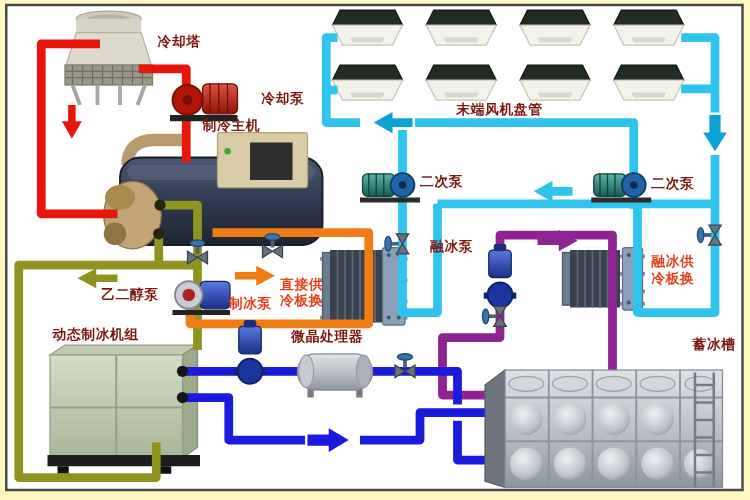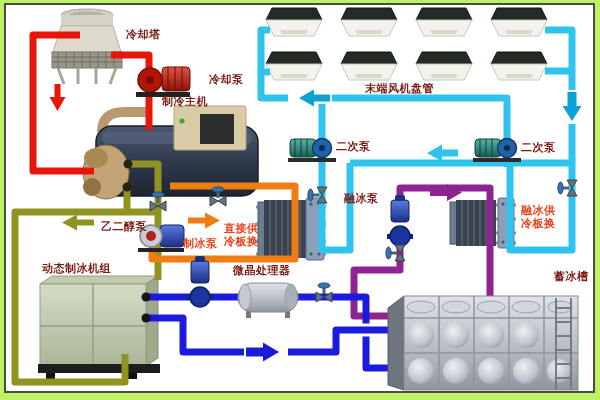--- a/index.html
+++ b/index.html
@@ -1,16 +1,16 @@
 <!DOCTYPE html>
 <html><head>
 <meta charset="utf-8">
 <style>
   html,body{margin:0;padding:0;background:#fff;}
-  #stage{position:relative;width:600px;height:400px;background:#bef264;overflow:hidden;
+  #stage{position:relative;width:600px;height:400px;background:#fef9c3;overflow:hidden;
          font-family:"Liberation Sans","DejaVu Sans",sans-serif;}
   #pipes-svg{position:absolute;left:0;top:0;z-index:1;}
   .lbl{position:absolute;z-index:2;font-size:11px;font-weight:bold;line-height:13px;
        white-space:nowrap;letter-spacing:0.5px;}
   .lbl-dark{color:#7c1812;}
   .lbl-bright{color:#e8401c;}
 </style>
 </head>
 <body>
 
@@ -354,18 +354,18 @@
   <div class="lbl lbl-dark" style="left:521px;top:141px;">二次泵</div>
   <div class="lbl lbl-bright" style="left:224px;top:222px;">
     <div>直接供</div>
     <div>冷板换</div>
   </div>
   <div class="lbl lbl-dark" style="left:344px;top:192px;text-align:right;">融冰泵</div>
   <div class="lbl lbl-bright" style="left:521px;top:204px;">
     <div>融冰供</div>
     <div>冷板换</div>
   </div>
-  <div class="lbl lbl-dark" style="left:81px;top:220px;margin-left:20px;">乙二醇泵</div>
+  <div class="lbl lbl-dark" style="left:81px;top:230px;">乙二醇泵</div>
   <div class="lbl lbl-dark" style="left:42px;top:262px;">动态制冰机组</div>
   <div class="lbl lbl-bright" style="left:183px;top:237px;">制冰泵</div>
   <div class="lbl lbl-dark" style="left:233px;top:264px;">微晶处理器</div>
   <div class="lbl lbl-dark" style="left:514px;top:270px;margin-left:40px;">蓄冰槽</div>
 </div>
 
 </body></html>

